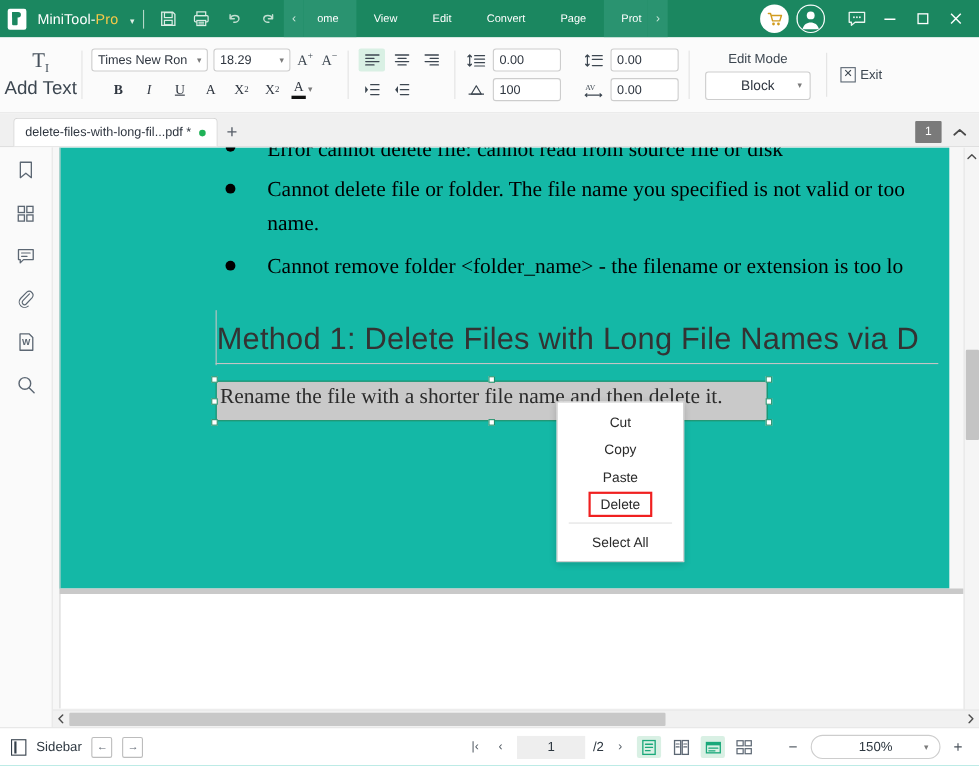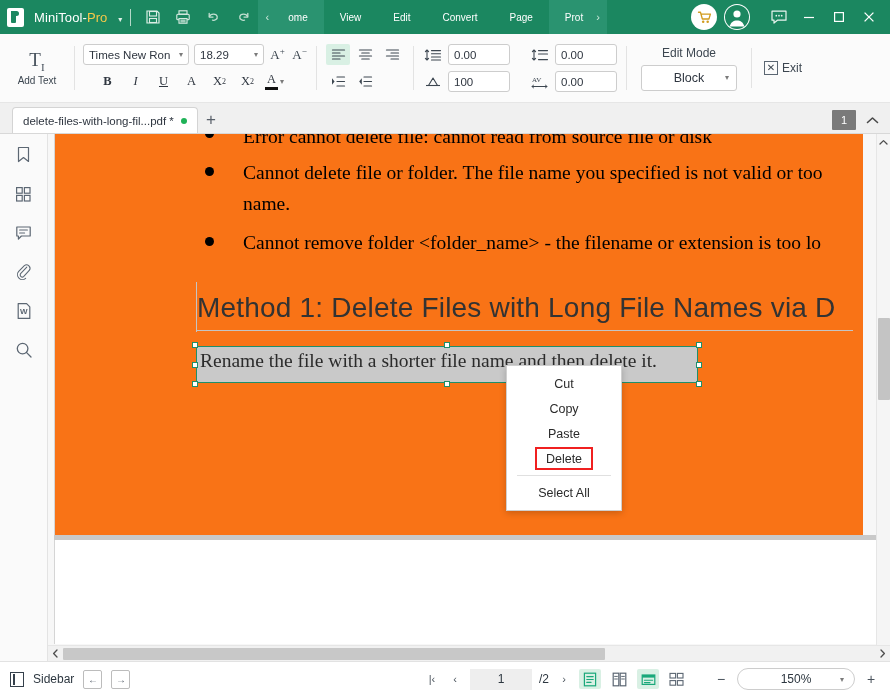--- a/index.html
+++ b/index.html
@@ -67,21 +67,21 @@
     flex:0 0 69px; background:#fbfbfb; border-bottom:1px solid #e6e6e6;
     display:flex; align-items:stretch; position:relative;
   }
   .rib-div{ width:1px; background:#e3e3e3; margin:12px 0; height:44px; align-self:center; }
 
   .addtext{
     width:74px; display:flex; flex-direction:column; align-items:center; justify-content:center;
     height:100%; gap:2px;
   }
   .addtext .glyph{ font-size:19px; color:#46515c; line-height:1; font-family:"Liberation Serif", serif;}
-  .addtext .lbl{ font-size:10px; color:#3c4650; }
+  .addtext .lbl{ font-size:17px; color:#3c4650; }
 
   .fontcol{ display:flex; flex-direction:column; justify-content:center; height:100%; gap:6px; padding:0 8px;}
   .frow{ display:flex; align-items:center; gap:5px; }
   .inp{
     border:1px solid #cdcdcd; background:#ffffff; border-radius:3px;
     height:21px; display:flex; align-items:center; padding:0 5px;
     font-size:11.5px; color:#2f3640; position:relative;
   }
   .inp .cv{ flex:1; white-space:nowrap; overflow:hidden; }
   .inp .dd{ font-size:8px; color:#7b7b7b; padding-left:4px; }
@@ -147,21 +147,21 @@
   
   .bodyarea{ flex:1 1 auto; display:flex; position:relative; background:#fafafa; min-height:0;}
   .leftrail{
     width:48px; background:#fafafa; border-right:1px solid #e3e3e3;
     display:flex; flex-direction:column; align-items:center; padding-top:8px; gap:13px;
   }
   .rail-ic{ width:28px;height:26px;display:flex;align-items:center;justify-content:center;}
 
   .viewport{ flex:1 1 auto; position:relative; background:#f7f7f7; overflow:hidden; }
   .page{
-    position:absolute; left:6px; top:0; right:27px; background:#f97316;
+    position:absolute; left:6px; top:0; right:27px; background:#14b8a6;
     border-left:1px solid #d5d5d5;
   }
   .page1{ top:0; height:401px; }
   .pagegap{ position:absolute; left:6px; right:14px; top:401px; height:5px; background:#c9c9c9; }
   .page2{ position:absolute; left:6px; right:14px; top:406px; height:104px; background:#ffffff; border-left:1px solid #d5d5d5;}
 
   .doc{ position:absolute; left:0; top:0; right:0; bottom:0; font-family:"Liberation Serif", serif; color:#000;}
   .bullet-row{ position:absolute; display:flex; align-items:flex-start; }
   .bdot{ width:9px;height:9px;border-radius:50%;background:#000;flex:none;margin-top:9px;}
   .btext{ font-size:19.5px; line-height:30px; margin-left:29px; white-space:nowrap; }

